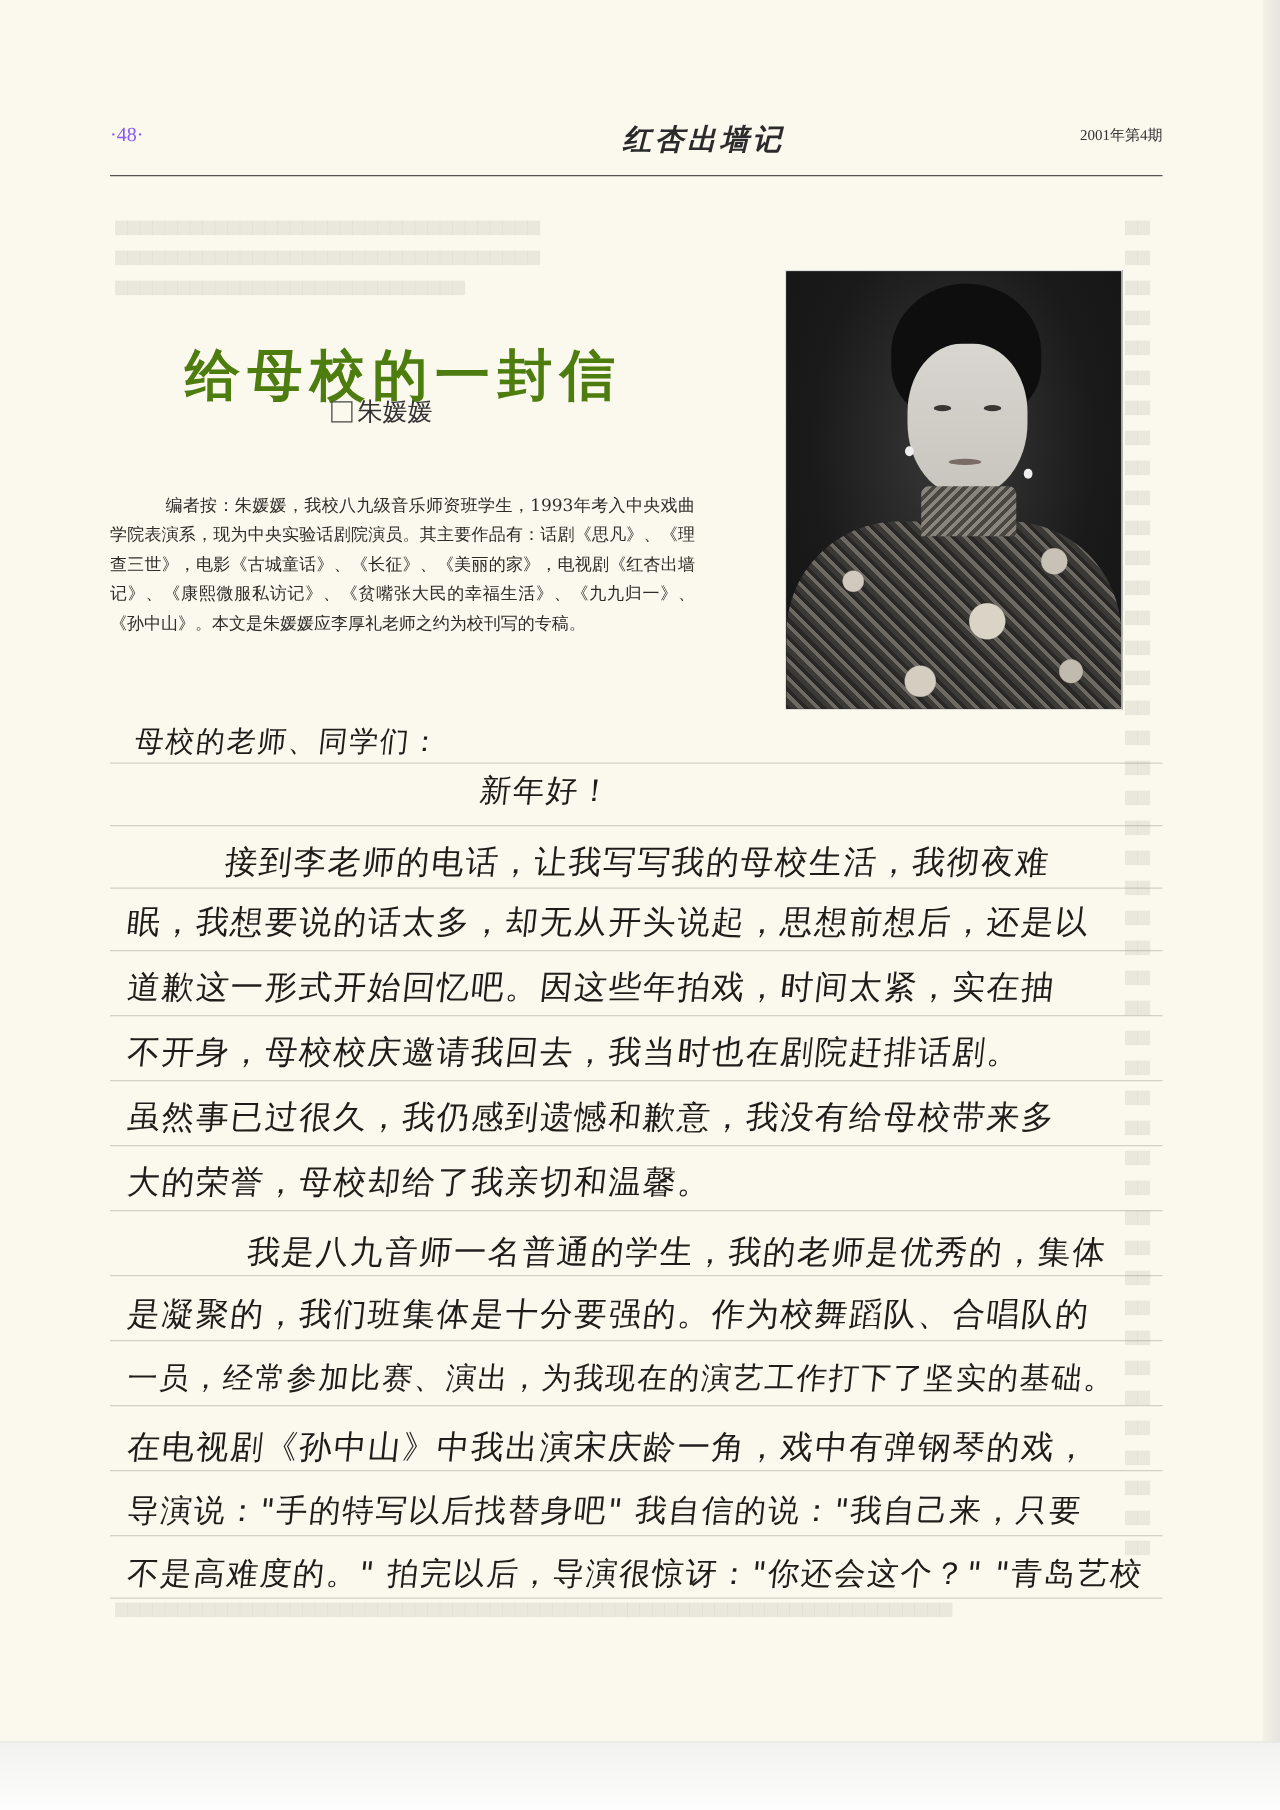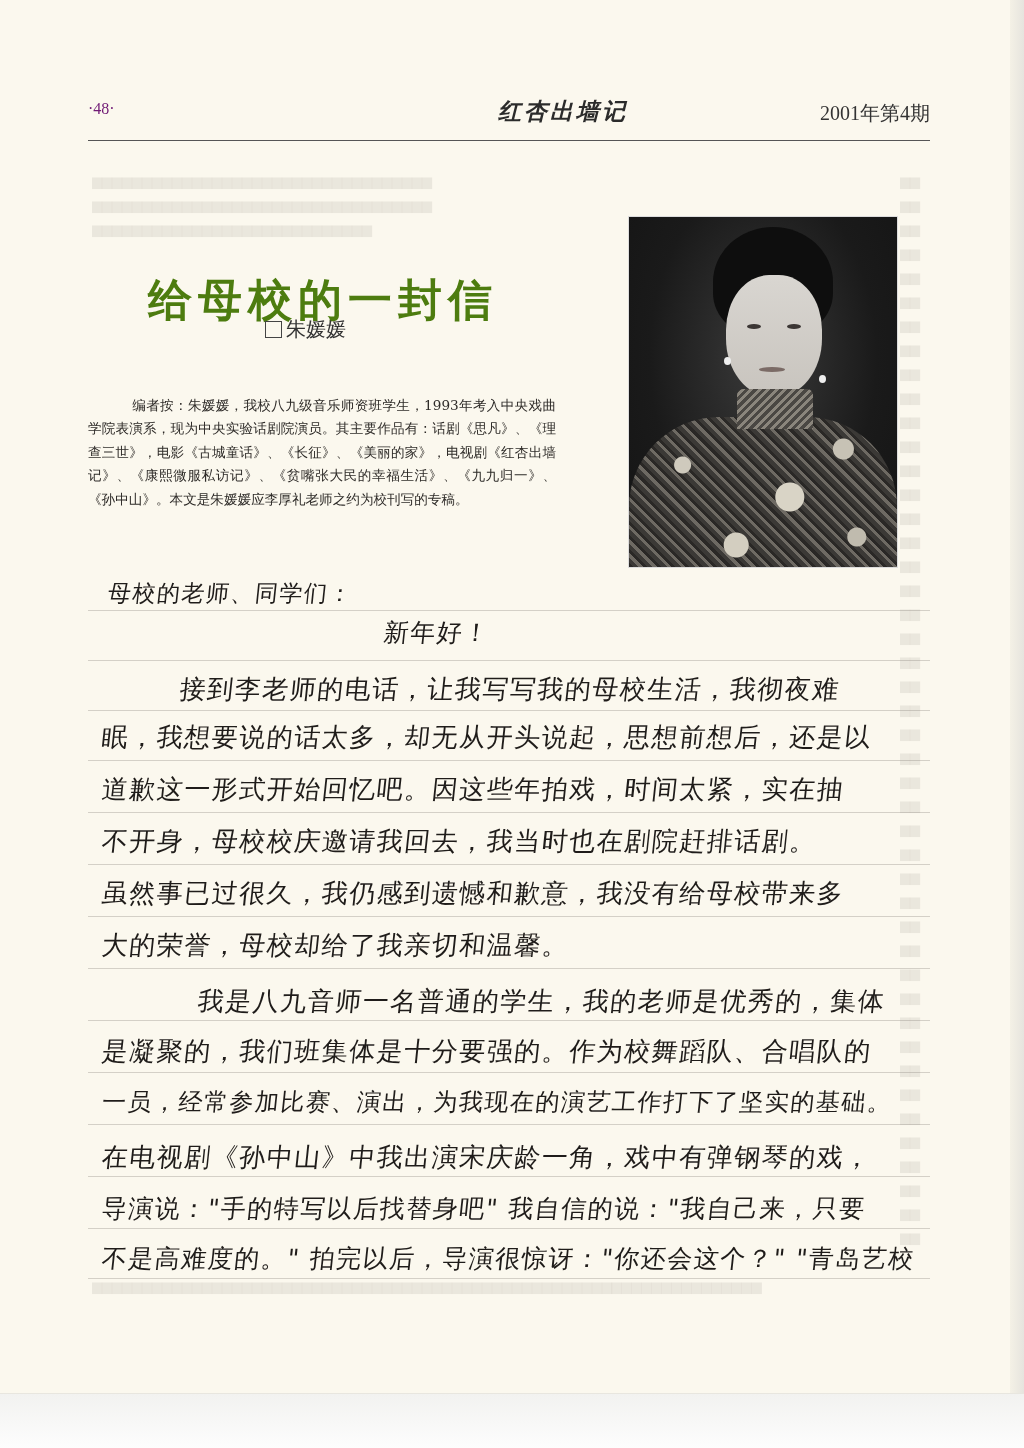--- a/index.html
+++ b/index.html
@@ -13,23 +13,23 @@
       position: absolute; right: 0; top: 0; width: 14px; height: 1400px;
       background: linear-gradient(to right, #f4f1e6, #e6e4de);
     }
     .page-bottom {
       position: absolute; left: 0; bottom: 0; width: 1024px; height: 54px;
       background: linear-gradient(to bottom, #f2f2f0, #fdfdfd);
       border-top: 1px solid #e8e6df;
     }
     
     .header { position: absolute; left: 88px; top: 98px; width: 842px; height: 30px; }
-    .page-number { position: absolute; left: 0; top: 2px; font-size: 16px; font-family: "Liberation Serif", serif; color: #701a75; }
+    .page-number { position: absolute; left: 0; top: 2px; font-size: 16px; font-family: "Liberation Serif", serif; color: #8b5cf6; }
     .journal-name { position: absolute; left: 410px; top: -2px; font-size: 23px; font-weight: bold; letter-spacing: 3px; color: #2b2b2b; font-family: "DejaVu Serif", serif; font-style: italic; }
-    .issue-label { position: absolute; right: 0; top: 2px; font-size: 20px; font-family: "Liberation Serif", serif; color: #333; }
+    .issue-label { position: absolute; right: 0; top: 2px; font-size: 12px; font-family: "Liberation Serif", serif; color: #333; }
     .header-rule { position: absolute; left: 88px; top: 140px; width: 842px; height: 1px; background: #555; }
 
     
     .ghost { position: absolute; color: rgba(120,115,105,0.13); font-size: 13px; line-height: 24px; overflow: hidden; font-family: "DejaVu Sans", sans-serif; }
 
     
     .article-title {
       position: absolute; left: 148px; top: 242px; font-size: 44px; font-weight: bold;
       letter-spacing: 6px; color: #4d7c0f; font-family: "DejaVu Serif", serif;
     }

